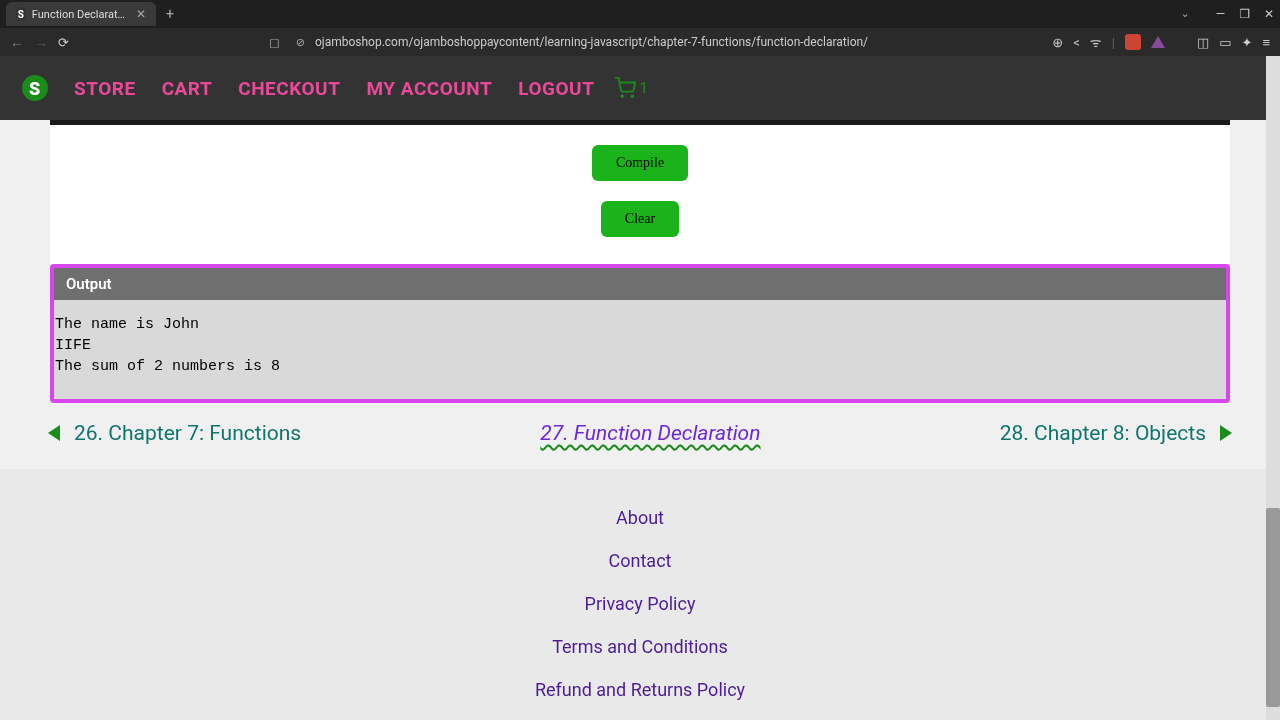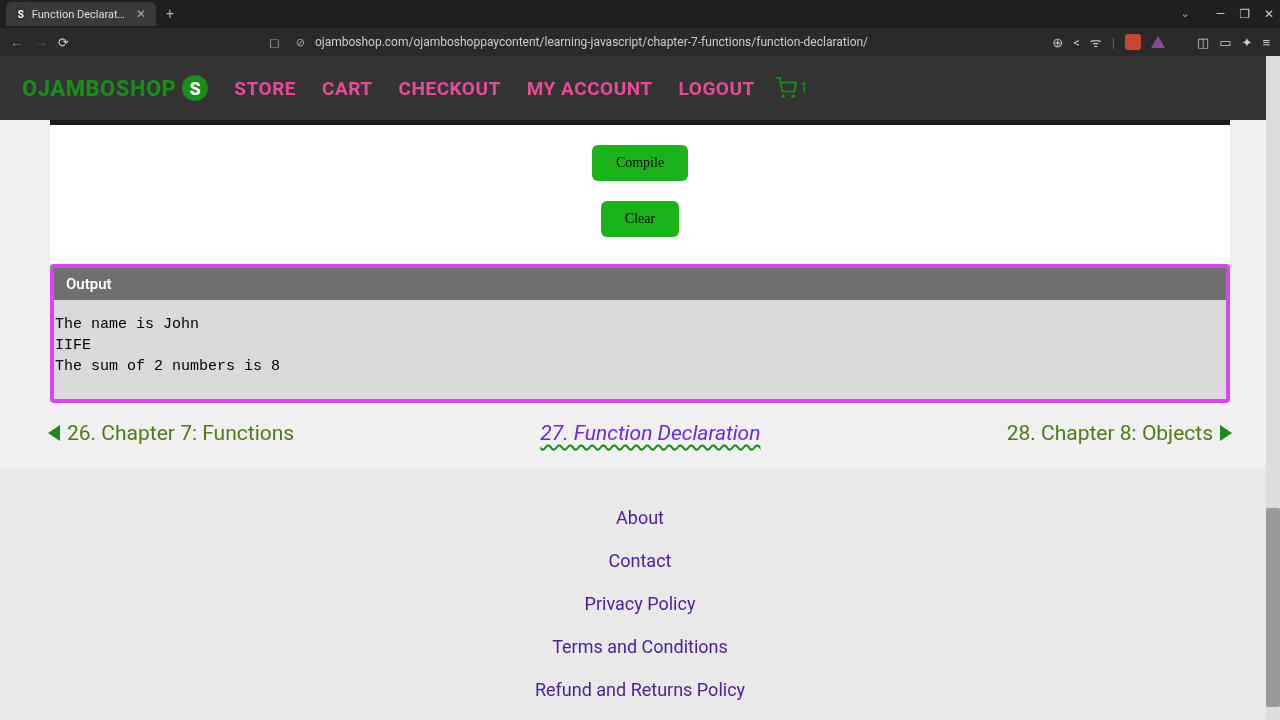--- a/index.html
+++ b/index.html
@@ -164,26 +164,26 @@
     }
     
     .pager {
       display: flex;
       justify-content: space-between;
       align-items: center;
       padding: 18px 0 24px;
       margin: 0 -2px;
     }
     .pager a {
-      color: #4d7c0f;
+      color: #0f766e;
       font-size: 21px;
       text-decoration: none;
       display: flex;
       align-items: center;
-      gap: 7px;
+      gap: 14px;
     }
     .pager .current {
       color: #6d28d9;
       font-size: 21px;
       font-style: italic;
       text-decoration: underline wavy #1a8c1a;
       text-underline-offset: 4px;
     }
     .tri-left {
       width: 0; height: 0;
@@ -269,21 +269,20 @@
     <span>▭</span>
     <span>✦</span>
     <span>≡</span>
   </div>
 </div>
 
 <div class="page">
 
   <div class="site-header">
     <a class="brand">
-      <span>OJAMBOSHOP</span>
       <span class="brand-badge">S</span>
     </a>
     <a class="nav-link">STORE</a>
     <a class="nav-link">CART</a>
     <a class="nav-link">CHECKOUT</a>
     <a class="nav-link">MY ACCOUNT</a>
     <a class="nav-link">LOGOUT</a>
     <div class="cart-wrap">
       <svg class="cart-svg" viewBox="0 0 24 24" fill="none" stroke="#1a8c1a" stroke-width="2">
         <circle cx="9" cy="21" r="1"></circle>

